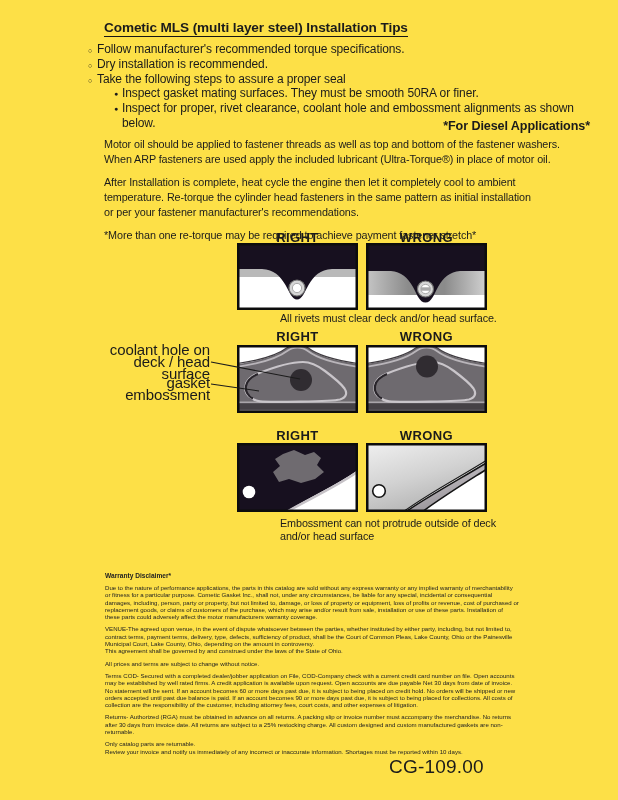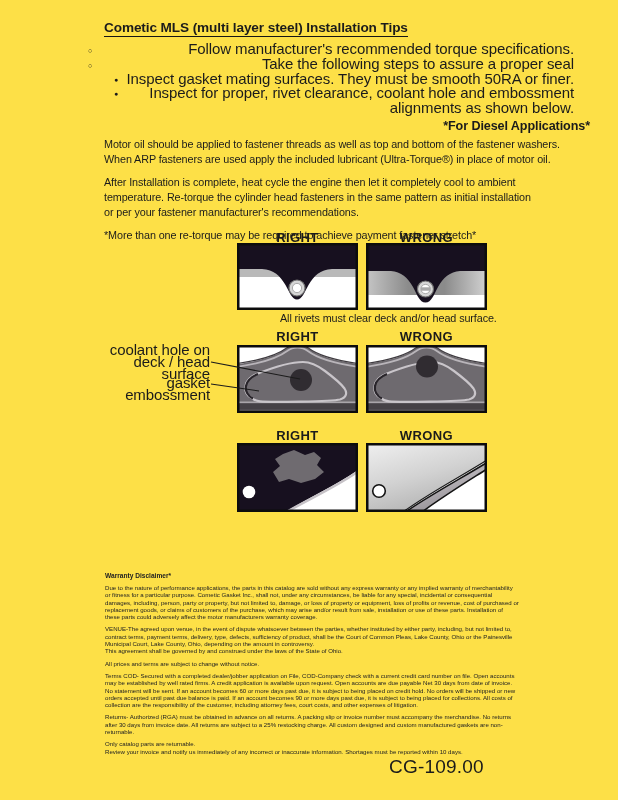--- a/index.html
+++ b/index.html
@@ -4,21 +4,21 @@
 <style>
   html,body { margin:0; padding:0; background:#ffffff; }
   .page {
     position:relative; width:618px; height:800px; background:#fde047;
     overflow:hidden; font-family:"Liberation Sans", sans-serif; color:#1b1b1b;padding-left:8px;
   }
   .title {
     position:absolute; left:104px; top:20px; font-size:13.6px; font-weight:700;
     letter-spacing:-0.1px; border-bottom:1.6px solid #151515; padding-bottom:1px;
   }
-  .tips { position:absolute; left:88px; top:42px; width:486px; font-size:15px; letter-spacing:-0.1px;text-align:right; }
+  .tips { position:absolute; left:88px; top:42px; width:486px; font-size:12px; letter-spacing:-0.1px; }
   .tip  { position:relative; line-height:14.8px; }
   .tip.l1 { padding-left:9px; }
   .tip.l1::before { content:"○"; position:absolute; left:0; top:2px; font-size:7px; }
   .tip.l2 { padding-left:34px; }
   .tip.l2::before { content:"●"; position:absolute; left:26px; top:1px; font-size:7px; }
   .diesel { position:absolute; left:104px; top:119px; width:486px; font-size:10.8px; letter-spacing:-0.1px; }
   .diesel .dh { font-size:12.6px; font-weight:700; margin:0 0 4px;text-align:right; }
   .diesel p { margin:4px 0 8px; line-height:14.9px; white-space:pre-line; }
 
   .dlabel { position:absolute; width:121px; text-align:center; font-size:13px; font-weight:700; letter-spacing:0.4px; }
@@ -36,20 +36,21 @@
 </style>
 </head>
 <body>
 
 <div class="page">
 
   <div class="title">Cometic MLS (multi layer steel) Installation Tips</div>
 
   <div class="tips">
     <div class="tip l1">Follow manufacturer's recommended torque specifications.</div>
+    <div class="tip l1">Dry installation is recommended.</div>
     <div class="tip l1">Take the following steps to assure a proper seal</div>
     <div class="tip l2">Inspect gasket mating surfaces.  They must be smooth 50RA or finer.</div>
     <div class="tip l2">Inspect for proper, rivet clearance, coolant hole and embossment alignments as shown below.</div>
   </div>
 
   <div class="diesel">
     <div class="dh">*For Diesel Applications*</div>
     <p>Motor oil should be applied to fastener threads as well as top and bottom of the fastener washers.
 When ARP fasteners are used apply the included lubricant (Ultra-Torque®) in place of motor oil.</p>
     <p>After Installation is complete, heat cycle the engine then let it completely cool to ambient
@@ -157,20 +158,22 @@
       </linearGradient>
     </defs>
     <rect x="0" y="0" width="121" height="69" fill="#ffffff"></rect>
     <path d="M0,0 H121 V17 C94,34 63,50 37,69 H0 Z" fill="url(#gB)"></path>
     <path d="M121,17 C94,34 63,50 37,69" fill="none" stroke="#1b1b1b" stroke-width="1.2"></path>
     <path d="M121,19.5 C94,36 64,52 39.5,69 H56 C80,51.5 103,37.5 121,26 Z" fill="url(#gC)" stroke="#141414" stroke-width="1.5" stroke-linejoin="round"></path>
     <circle cx="13" cy="48" r="6.3" fill="#ffffff" stroke="#141414" stroke-width="1.6"></circle>
     <rect x="1.25" y="1.25" width="118.5" height="66.5" fill="none" stroke="#0c0c0c" stroke-width="2.5"></rect>
   </svg>
 
+  <div class="dcap" style="left:237px;top:517px">Embossment can not protrude outside of deck
+and/or head surface</div>
 
   <div class="legal">
     <div class="lh">Warranty Disclaimer*</div>
     <p>Due to the nature of performance applications, the parts in this catalog are sold without any express warranty or any implied warranty of merchantability or fitness for a particular purpose.  Cometic Gasket Inc., shall not, under any circumstances, be liable for any special, incidental or consequential damages, including, person, party or property, but not limited to, damage, or loss of property or equipment, loss of profits or revenue, cost of purchased or replacement goods, or claims of customers of the purchase, which may arise and/or result from sale, installation or use of these parts.  Installation of these parts could adversely affect the motor manufacturers warranty coverage.</p>
     <p>VENUE-The agreed upon venue, in the event of dispute whatsoever between the parties, whether instituted by either party, including, but not limited to, contract terms, payment terms, delivery, type, defects, sufficiency of product, shall be the Court of Common Pleas, Lake County, Ohio or the Painesville Municipal Court, Lake County, Ohio, depending on the amount in controversy.
 This agreement shall be governed by and construed under the laws of the State of Ohio.</p>
     <p>All prices and terms are subject to change without notice.</p>
     <p>Terms COD- Secured with a completed dealer/jobber application on File, COD-Company check with a current credit card number on file.  Open accounts may be established by well rated firms.  A credit application is available upon request.  Open accounts are due payable Net 30 days from date of invoice.  No statement will be sent.  If an account becomes 60 or more days past due, it is subject to being placed on credit hold.  No orders will be shipped or new orders accepted until past due balance is paid.  If an account becomes 90 or more days past due, it is subject to being placed for collections.  All costs of collection are the responsibility of the customer, including attorney fees, court costs, and other expenses of litigation.</p>
     <p>Returns- Authorized (RGA) must be obtained in advance on all returns.  A packing slip or invoice number must accompany the merchandise.  No returns after 30 days from invoice date.  All returns are subject to a 25% restocking charge.  All custom designed and custom manufactured gaskets are non-returnable.</p>
     <p>Only catalog parts are returnable.

